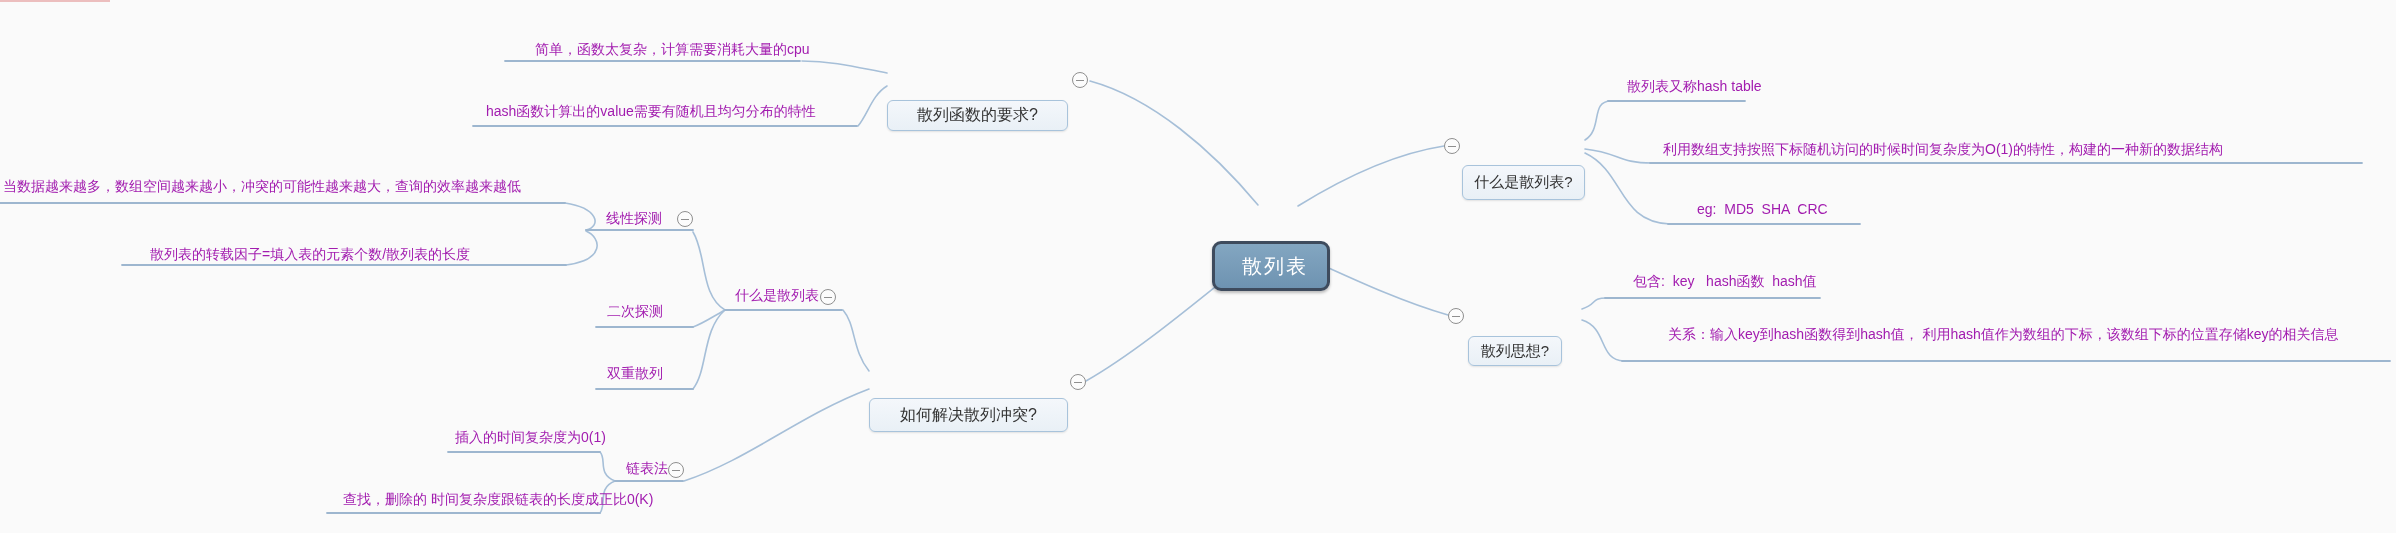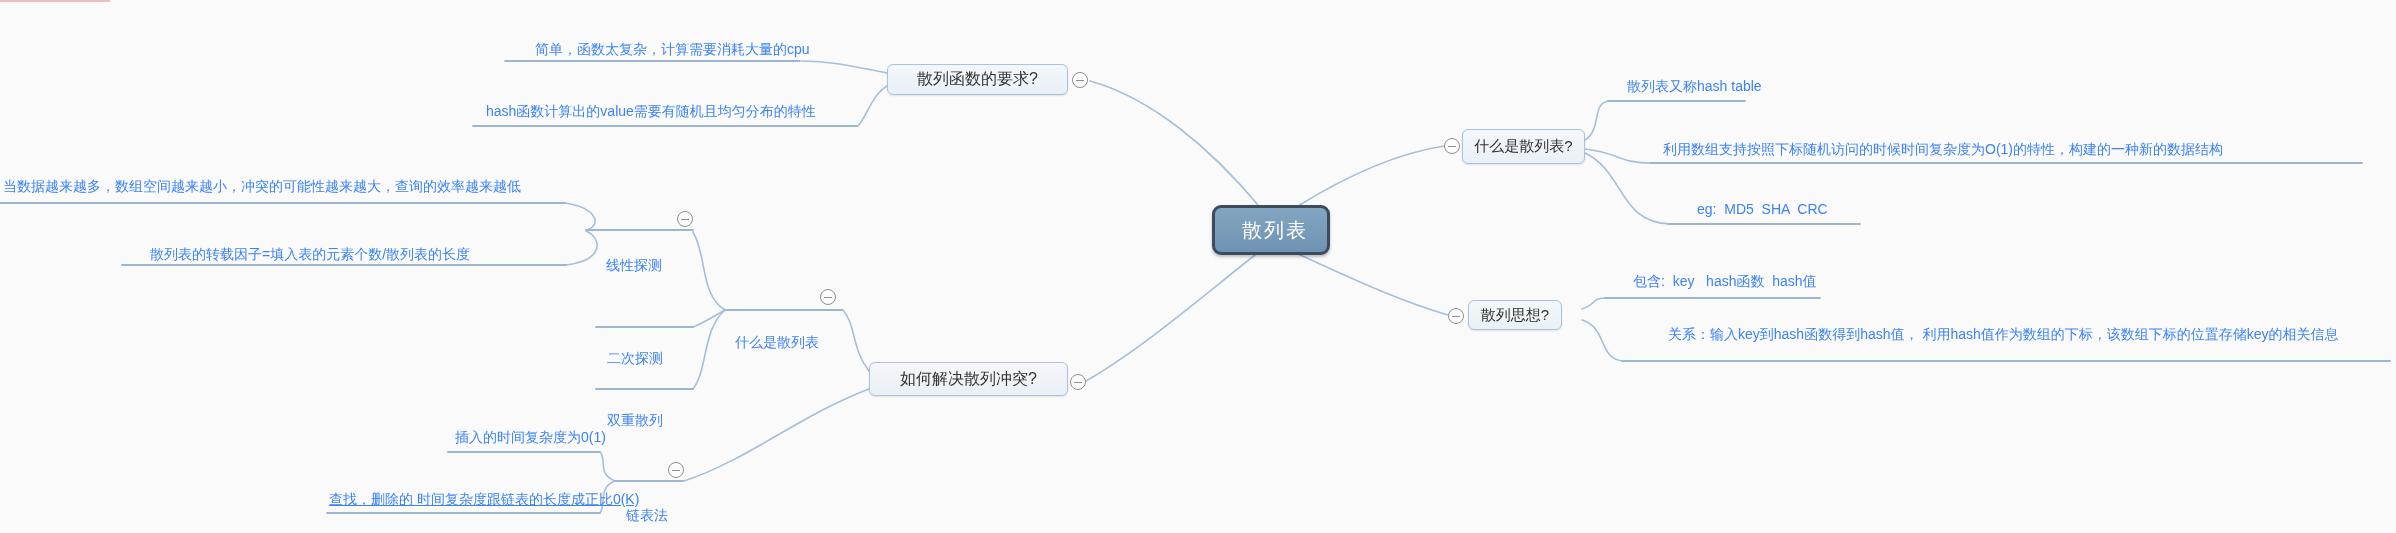--- a/index.html
+++ b/index.html
@@ -2,40 +2,40 @@
 <html><head>
 <meta charset="utf-8">
 <style>
   html,body{margin:0;padding:0;}
   body{font-family:"Liberation Sans","DejaVu Sans",sans-serif;}
   #canvas{
     position:relative;width:2396px;height:533px;overflow:hidden;
     background:#fafafa;
   }
   #edges{position:absolute;left:0;top:0;pointer-events:none;}
-  .node{position:absolute;box-sizing:border-box;display:flex;align-items:center;justify-content:center;}
+  .node{position:absolute;box-sizing:border-box;display:flex;align-items:center;justify-content:center;margin-top:36px;}
   .root-node{
     background:linear-gradient(180deg,#83a6c1 0%,#6e93b1 100%);
     border:3px solid #3e4b5d;border-radius:9px;
     color:#ffffff;font-size:20px;letter-spacing:2px;
     box-shadow:0 2px 3px rgba(0,0,0,0.25);
     padding-left:8px;
   }
   .topic-box{
     background:linear-gradient(180deg,#f4f7fb 0%,#e9f0f6 100%);
     border:1.5px solid #a8c3db;border-radius:6px;
     color:#333333;font-size:15px;
     box-shadow:0 1px 2px rgba(0,0,0,0.10);
     white-space:nowrap;
   }
   .leaf{
-    position:absolute;color:#3b82f6;font-size:14px;line-height:17px;
+    position:absolute;color:#a21caf;font-size:14px;line-height:17px;
     white-space:pre;
   }
-  .subtopic{font-size:14px;margin-top:47px;}
+  .subtopic{font-size:14px;}
   .collapse{
     position:absolute;width:16px;height:16px;box-sizing:border-box;
     border:1.5px solid #8f8f8f;border-radius:50%;background:#fcfcfc;
     display:flex;align-items:center;justify-content:center;
   }
   .collapse .minus{
     display:block;width:8px;height:0;border-top:1.5px solid #8f8f8f;
   }
   .artifact-red{
     position:absolute;left:0;top:0;width:110px;height:2px;
@@ -134,21 +134,21 @@
   <div class="leaf" style="left:1633px;top:273px;">包含:  key   hash函数  hash值</div>
 
   <div class="leaf" style="left:1640px;top:326px;margin-left:28px;">关系：输入key到hash函数得到hash值， 利用hash值作为数组的下标，该数组下标的位置存储key的相关信息</div>
 
   <div class="leaf" style="left:3px;top:178px;">当数据越来越多，数组空间越来越小，冲突的可能性越来越大，查询的效率越来越低</div>
 
   <div class="leaf" style="left:150px;top:246px;">散列表的转载因子=填入表的元素个数/散列表的长度</div>
 
   <div class="leaf" style="left:455px;top:429px;">插入的时间复杂度为0(1)</div>
 
-  <div class="leaf" style="left:329px;top:491px;text-decoration:underline;">查找，删除的 时间复杂度跟链表的长度成正比0(K)</div>
+  <div class="leaf" style="left:343px;top:491px;">查找，删除的 时间复杂度跟链表的长度成正比0(K)</div>
 
   <div class="collapse" style="left:1072px;top:72px;">
     <span class="minus"></span>
   </div>
   <div class="collapse" style="left:1444px;top:138px;">
     <span class="minus"></span>
   </div>
   <div class="collapse" style="left:1448px;top:308px;">
     <span class="minus"></span>
   </div>

